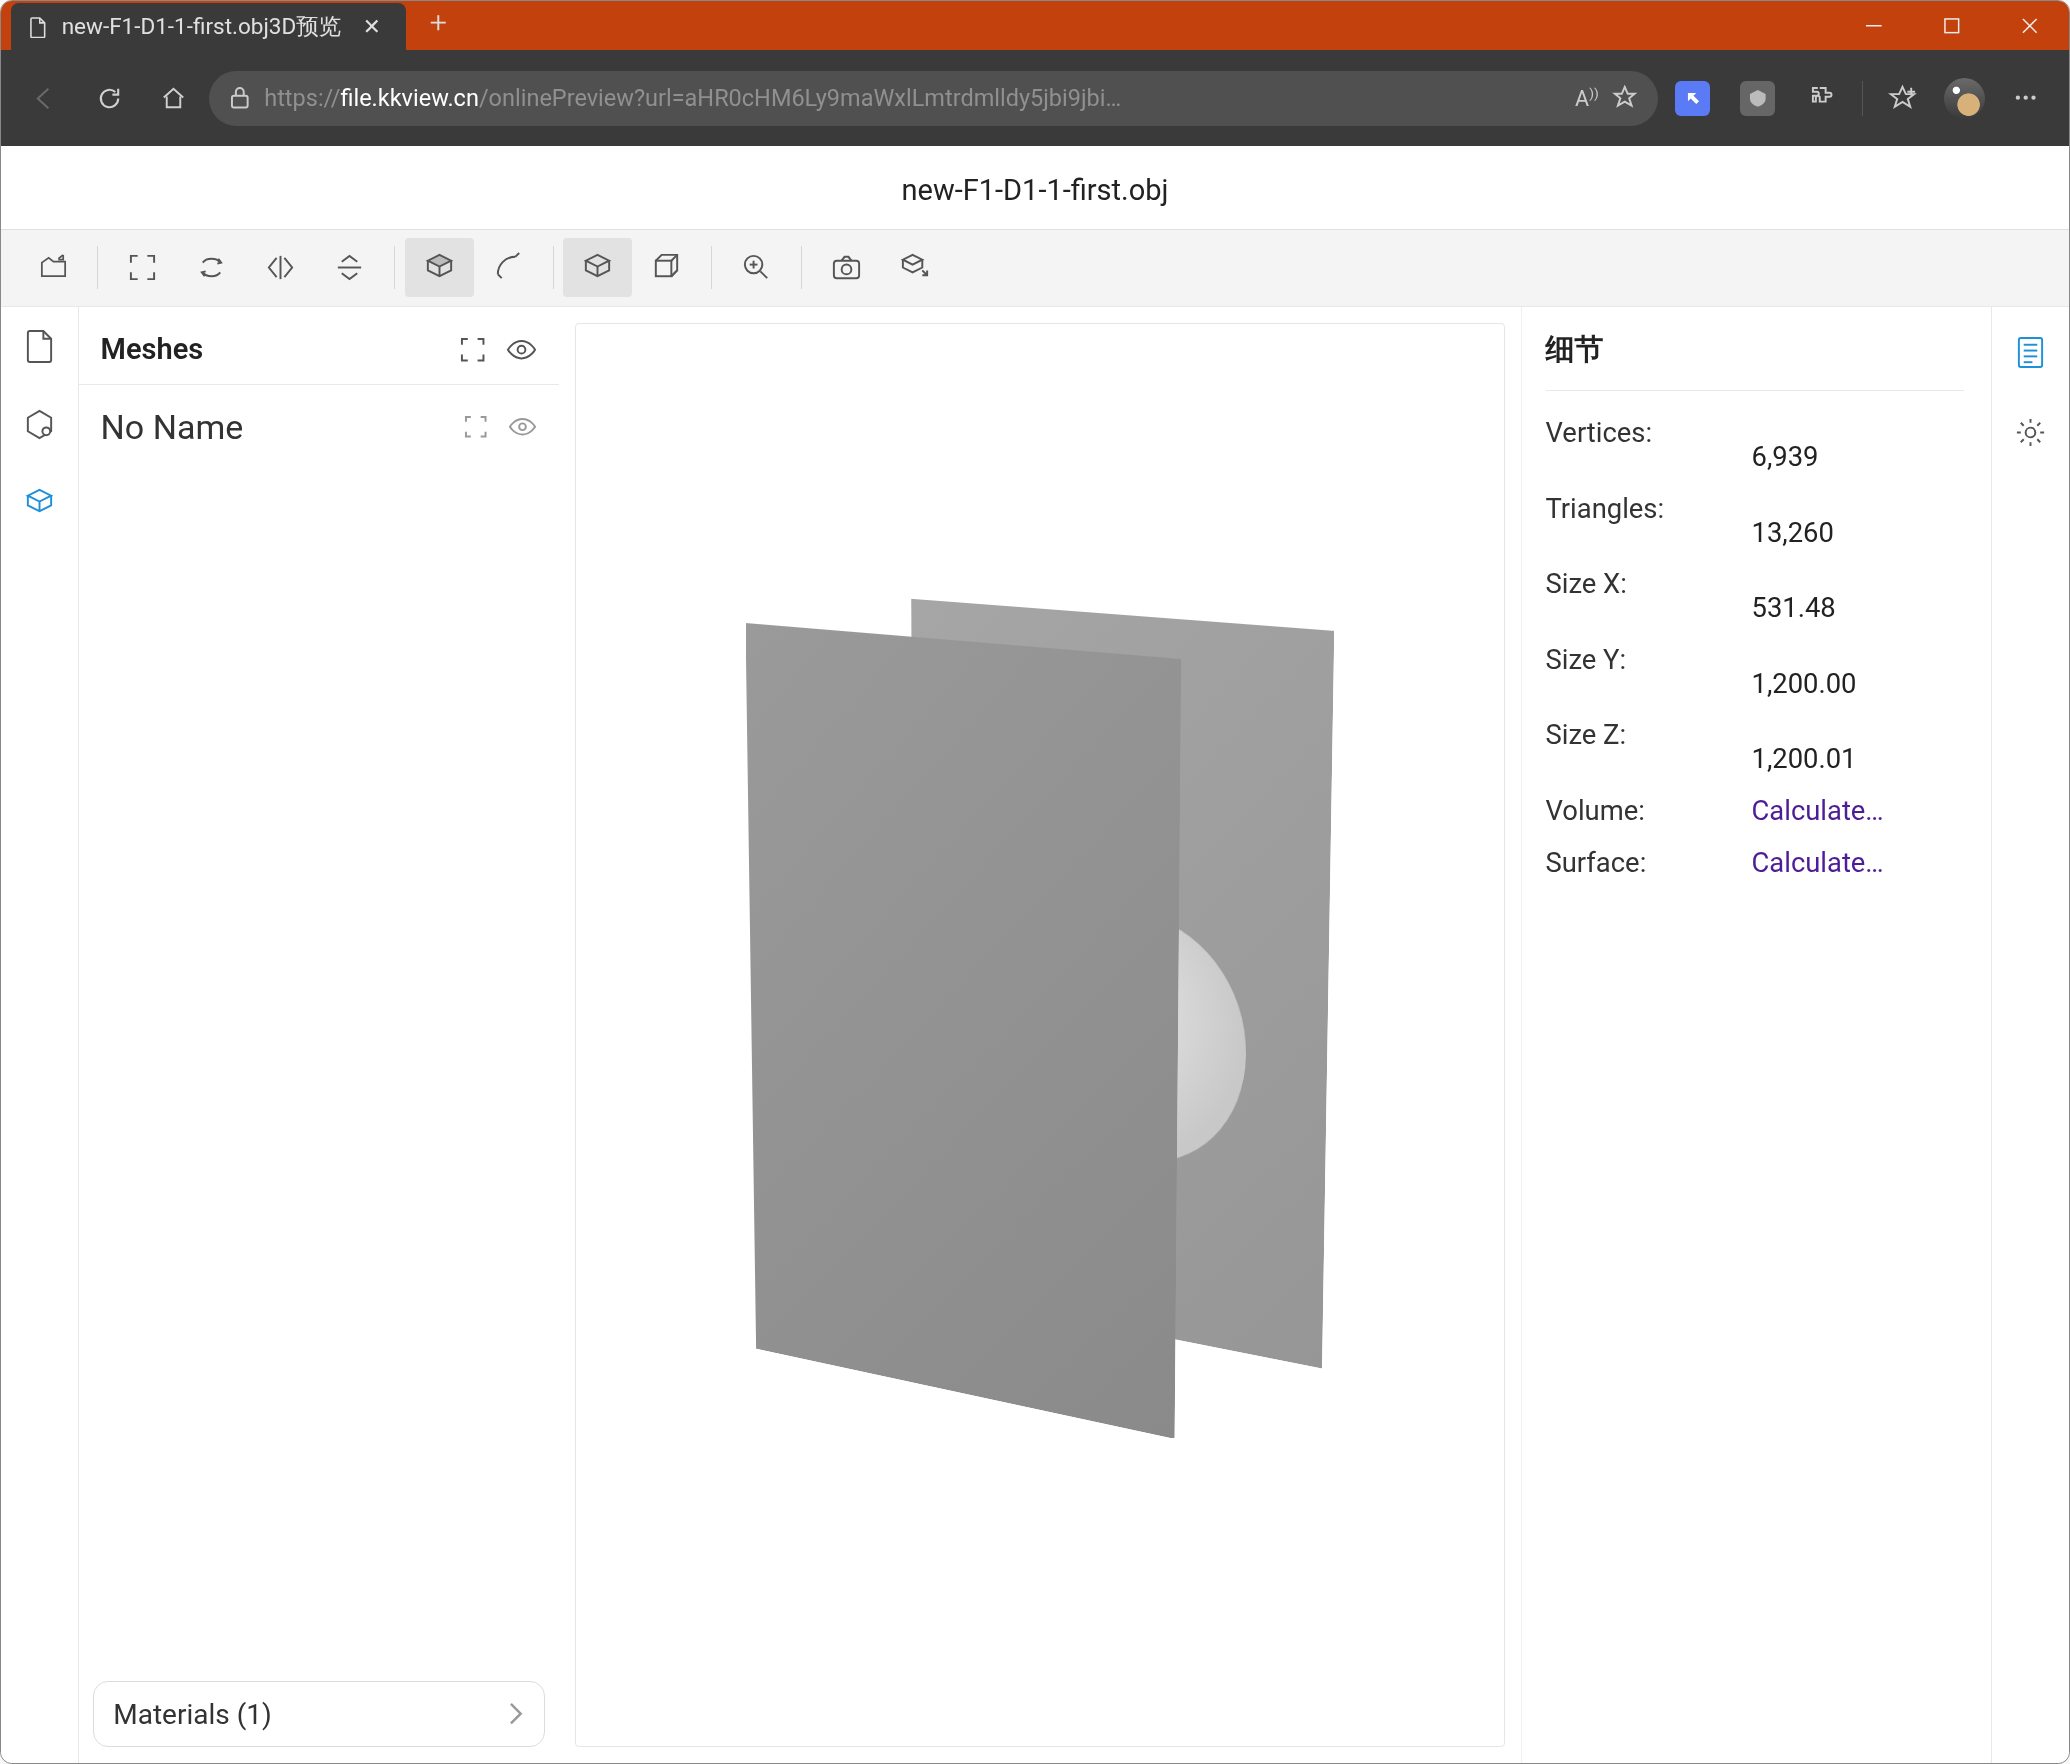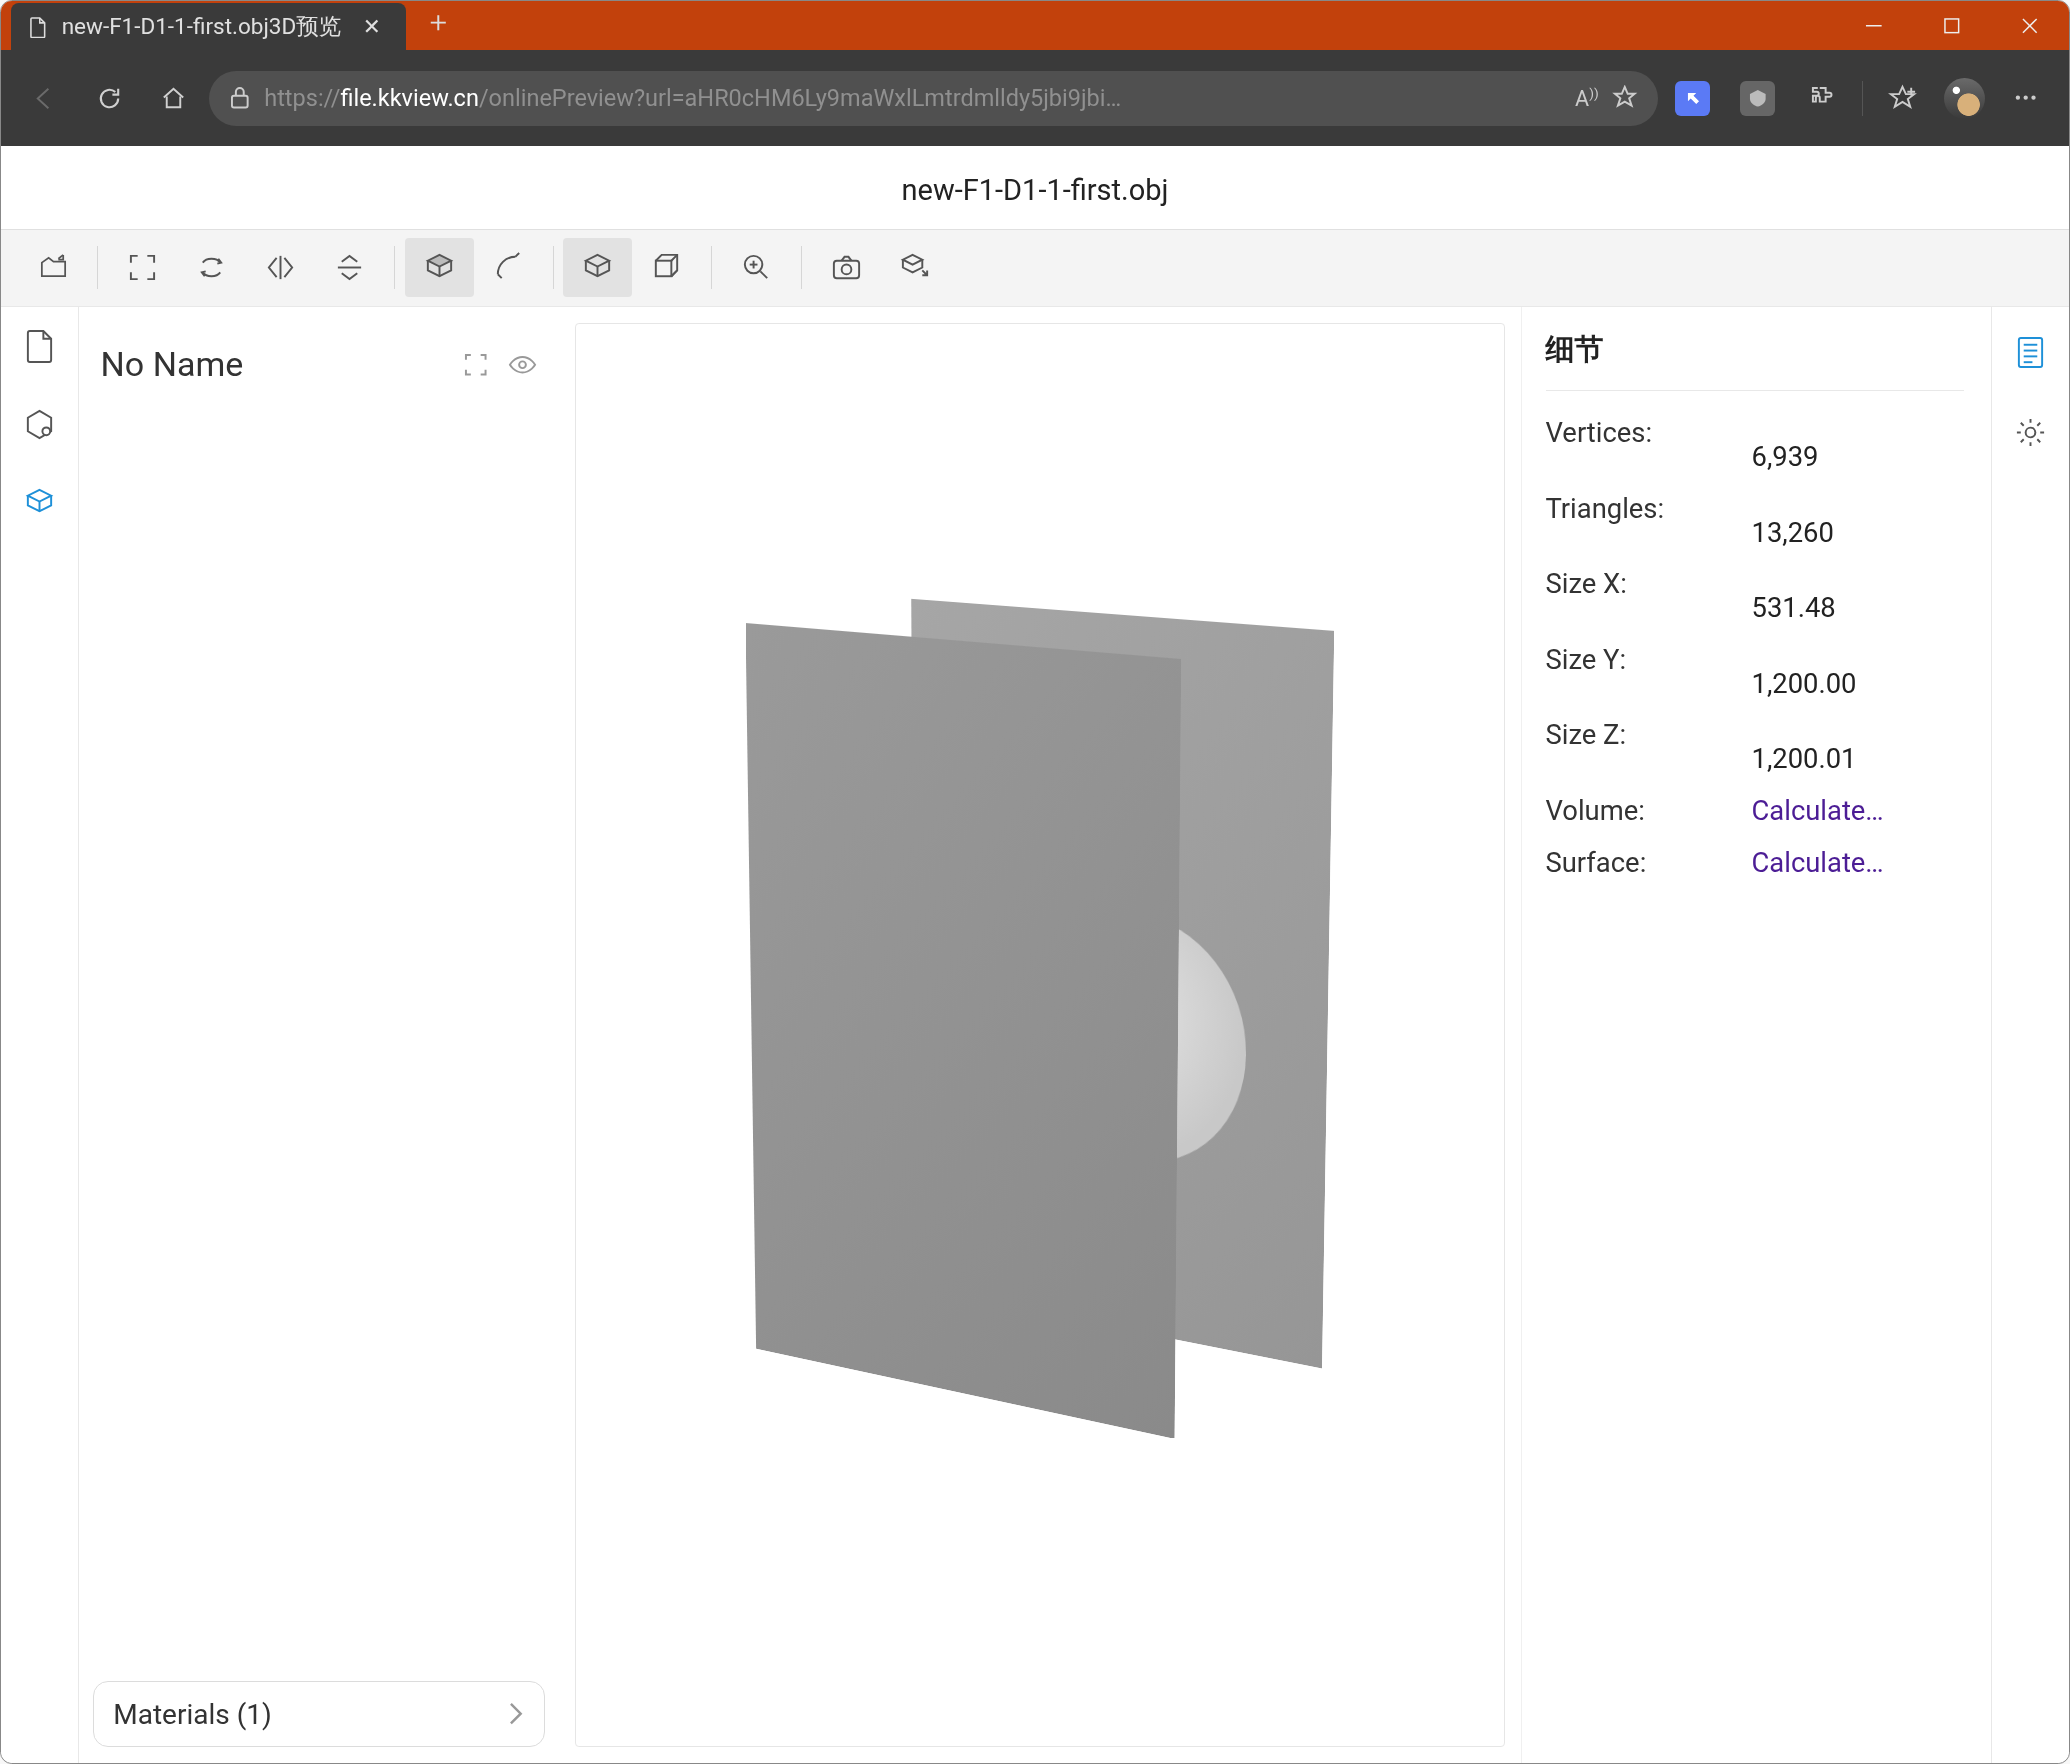--- a/index.html
+++ b/index.html
@@ -556,20 +556,36 @@
         <div class="side-btn active">
           <svg width="33" height="33" fill="none" stroke="#1e90d8" stroke-width="2" viewBox="0 0 34 34">
               <path d="M17 4l12 6-12 6-12-6z"></path>
               <path d="M5 10v10l12 6 12-6V10"></path>
               <line x1="17" y1="16" x2="17" y2="26"></line>
             </svg>
         </div>
       </div>
 
       <div class="meshes-panel">
+        <div class="panel-header">
+          <div class="panel-title">Meshes</div>
+          <div class="panel-actions">
+            <span>
+              <svg width="27.4" height="27.4" fill="none" stroke="#555" stroke-width="2" viewBox="0 0 28 28">
+                  <path d="M3 9V3h6M25 9V3h-6M3 19v6h6M25 19v6h-6"></path>
+                </svg>
+            </span>
+            <span>
+              <svg width="31" height="27.4" fill="none" stroke="#555" stroke-width="2" viewBox="0 0 32 28">
+                  <path d="M2 14s5-9 14-9 14 9 14 9-5 9-14 9S2 14 2 14z"></path>
+                  <circle cx="16" cy="14" r="4"></circle>
+                </svg>
+            </span>
+          </div>
+        </div>
         <div class="mesh-row">
           <span>No Name</span>
           <span class="row-actions">
             <span>
               <svg width="25.5" height="25.5" fill="none" stroke="#999" stroke-width="2" viewBox="0 0 26 26">
                   <path d="M3 8V3h5M23 8V3h-5M3 18v5h5M23 18v5h-5"></path>
                 </svg>
             </span>
             <span>
               <svg width="29" height="25.5" fill="none" stroke="#999" stroke-width="2" viewBox="0 0 30 26">

